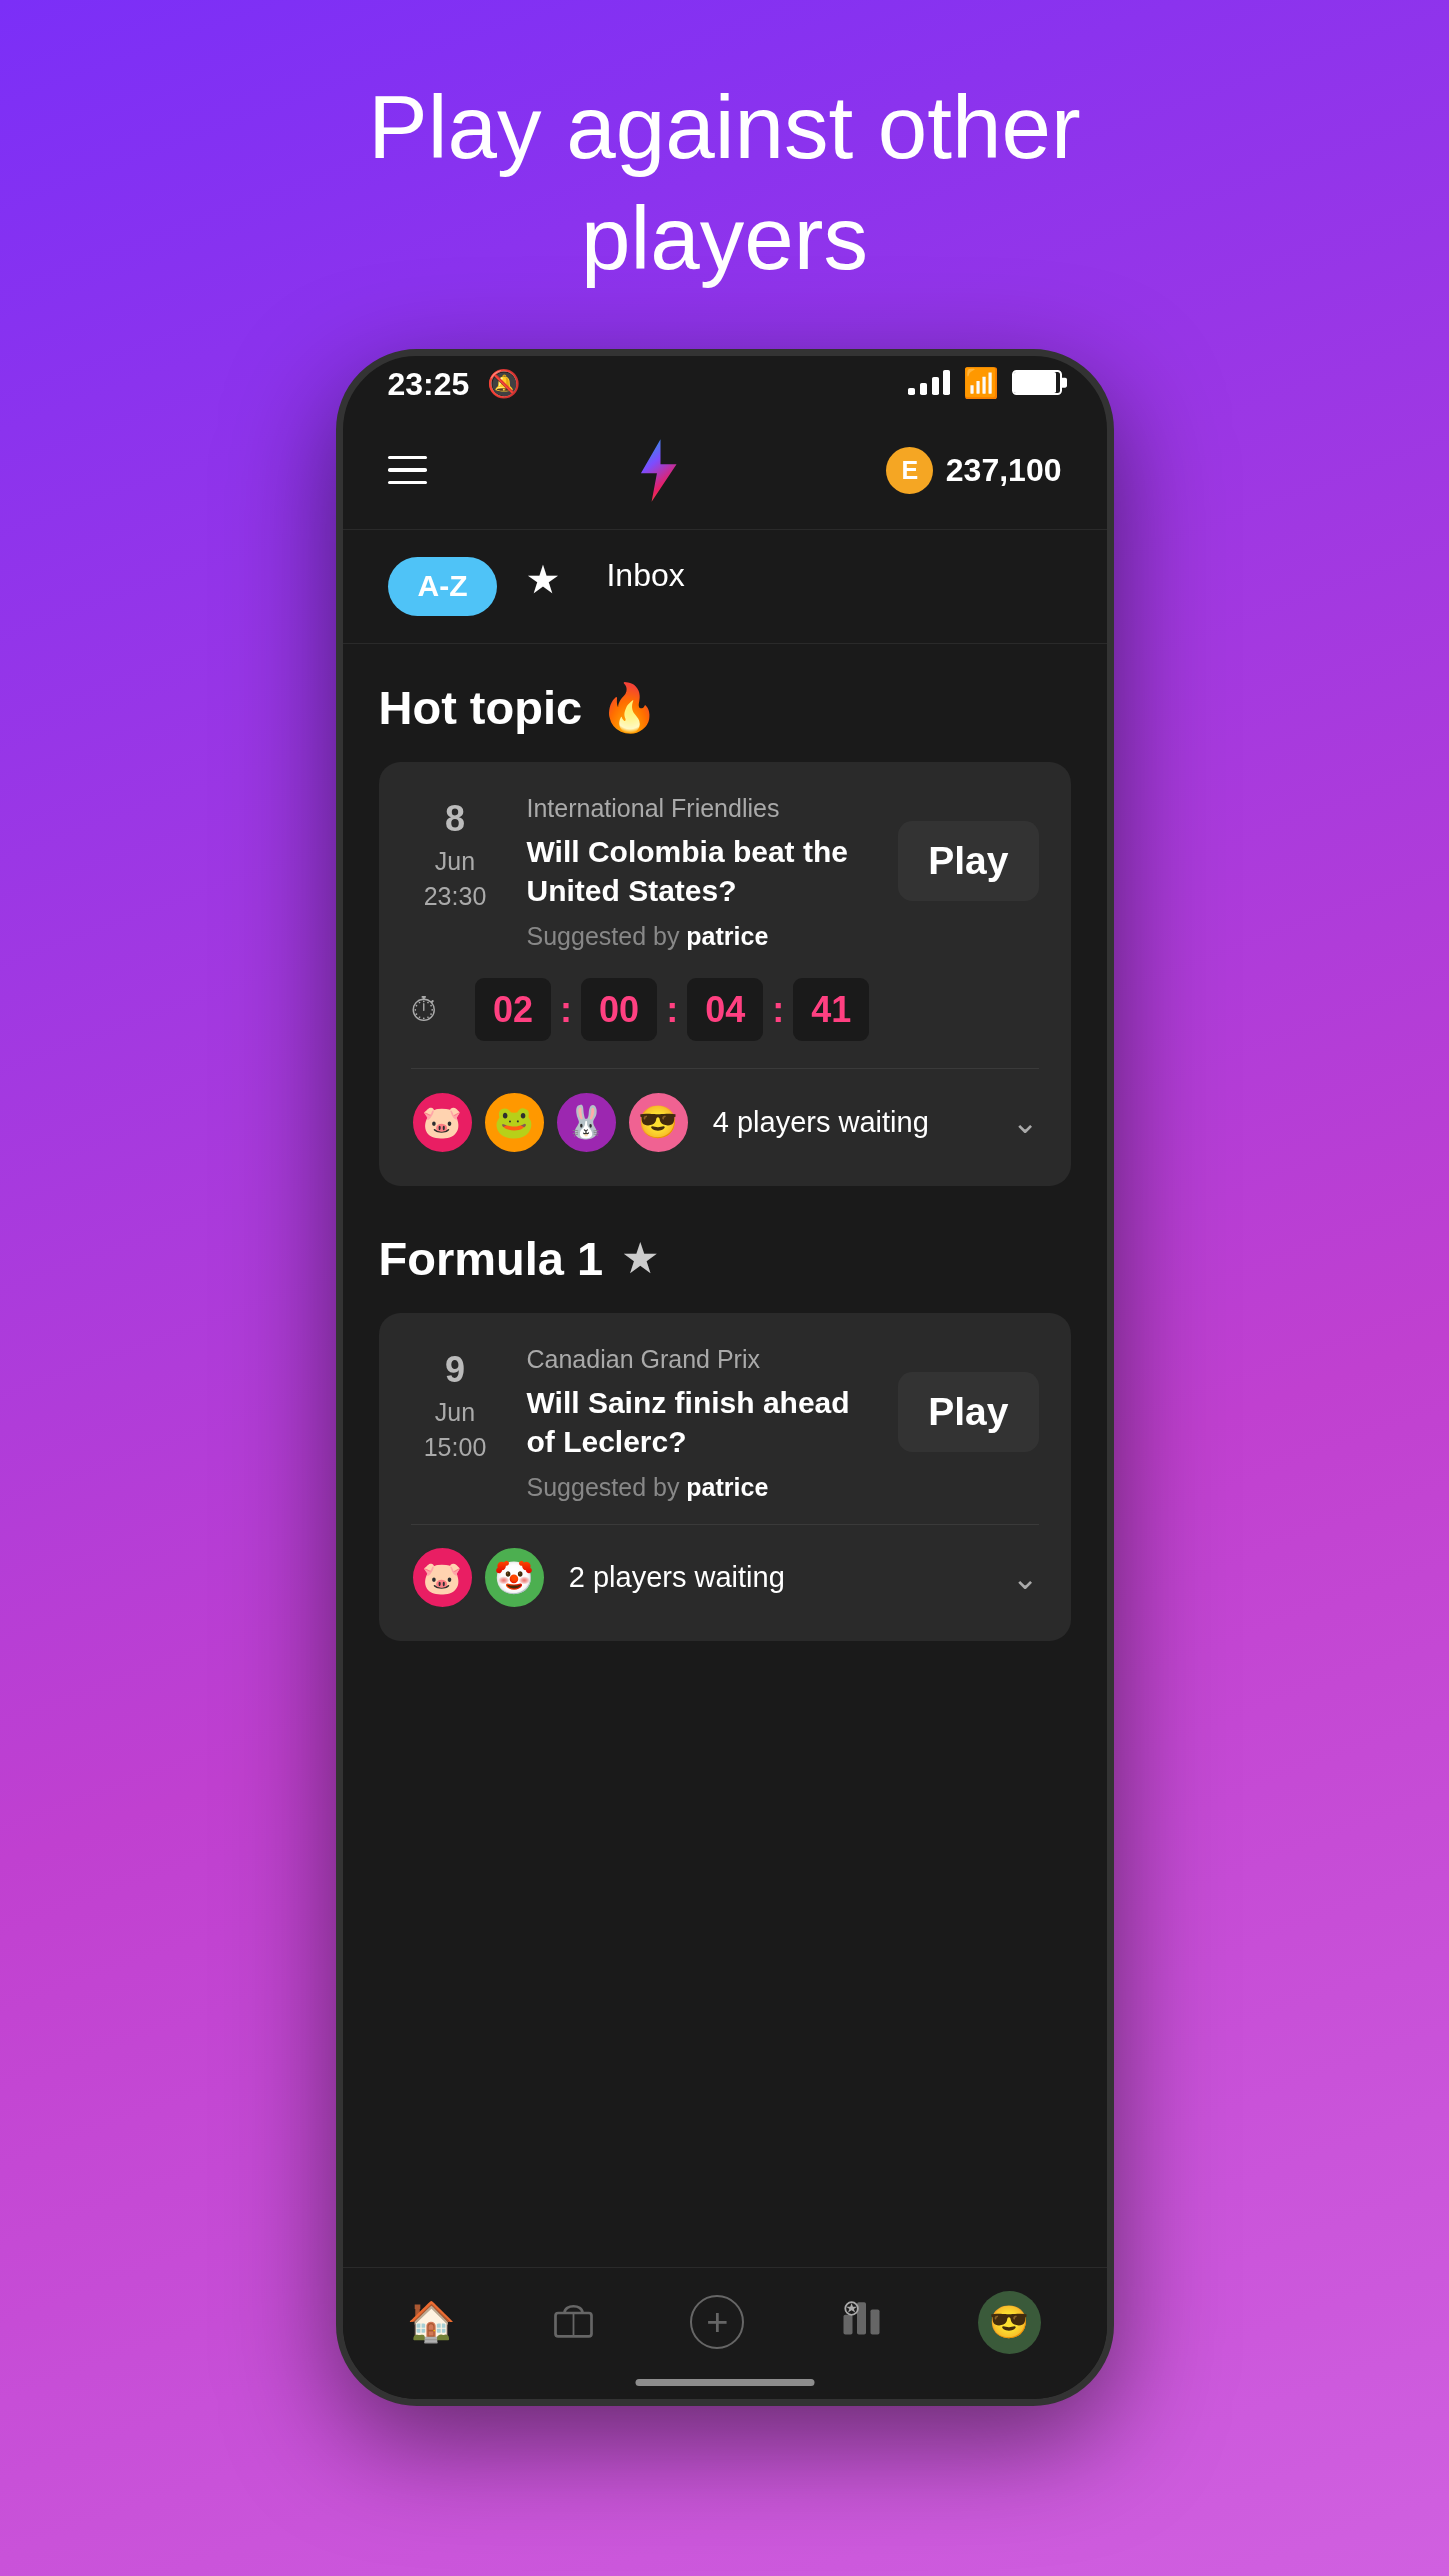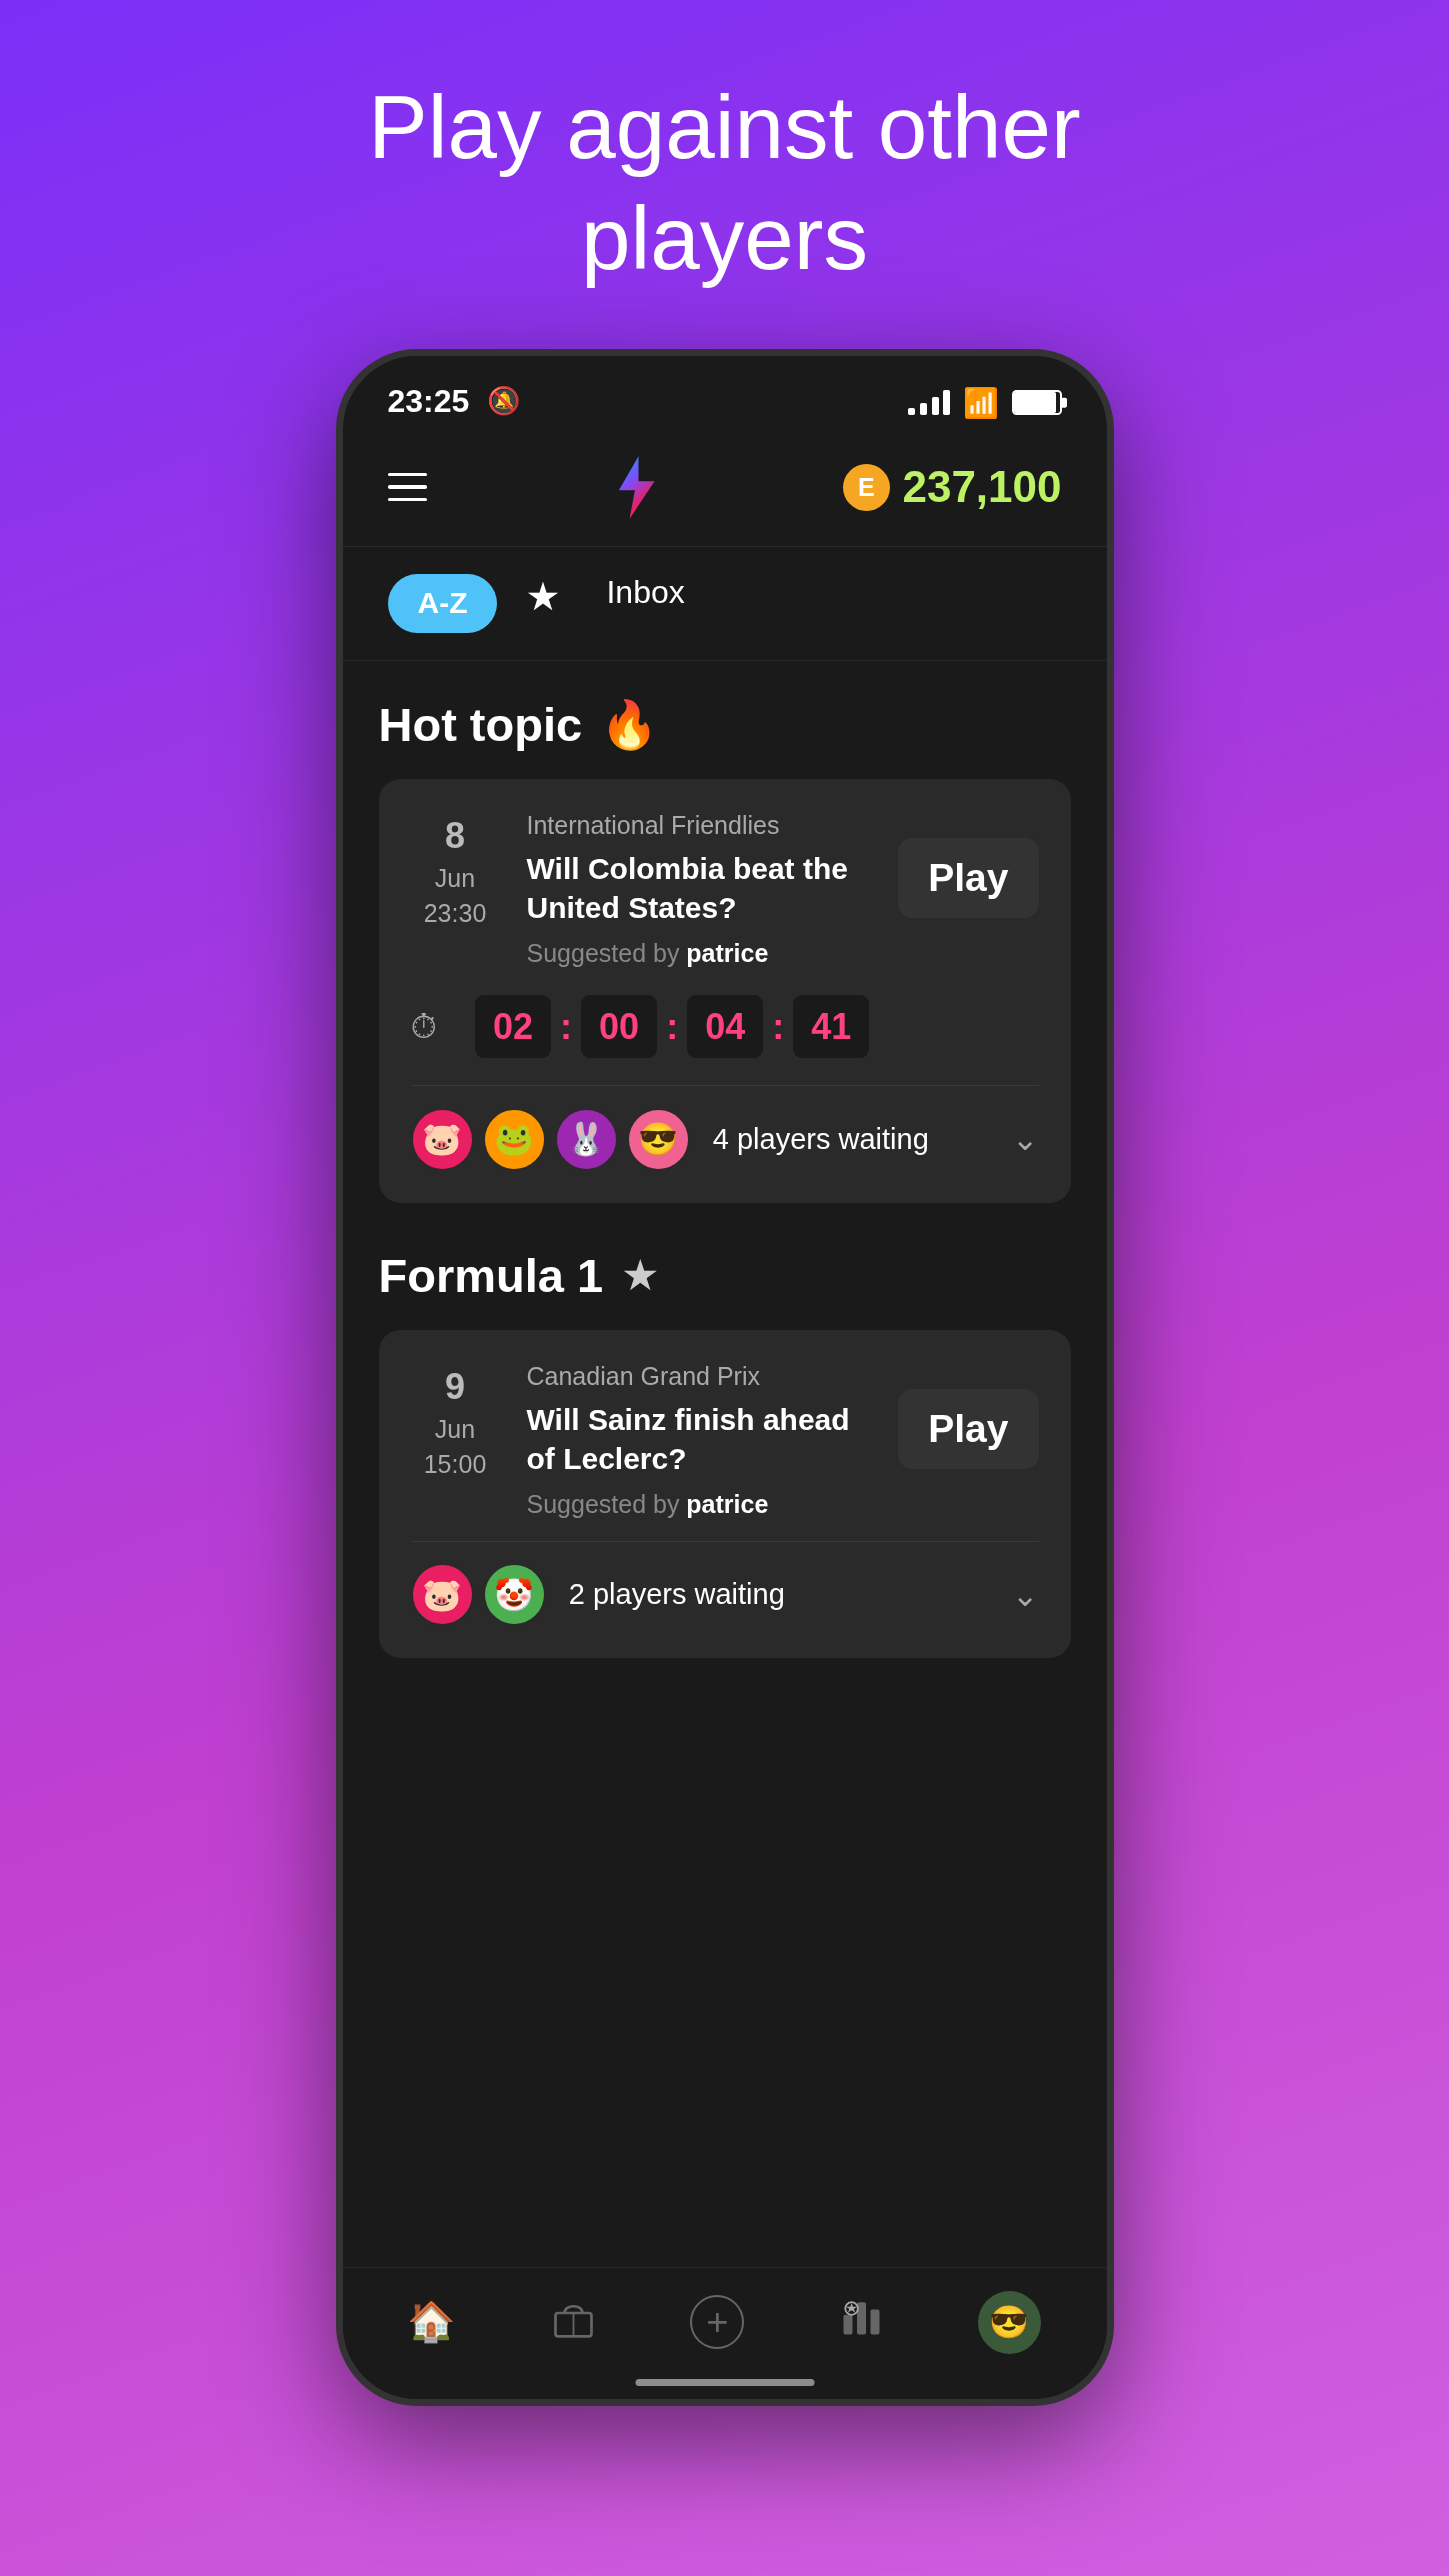--- a/index.html
+++ b/index.html
@@ -46,22 +46,22 @@
       width: 10.7px;
       height: 72px;
       background: #444;
       border-radius: 0 5.4px 5.4px 0;
     }
 
     
     .status-bar {
       display: flex;
       justify-content: space-between;
-      align-items: flex-end;
-      padding: 27px 45px 18px;
+      align-items: flex-start;
+      padding: 10px 45px 18px;
       color: white;
       font-size: 30px;
       font-weight: 600;
     }
 
     .status-time { font-size: 32px; font-weight: 600; }
     .status-icons { display: flex; align-items: center; gap: 12.5px; }
 
     .signal-bars {
       display: flex;
@@ -144,22 +144,22 @@
       border-radius: 50%;
       display: flex;
       align-items: center;
       justify-content: center;
       color: white;
       font-weight: 700;
       font-size: 25px;
     }
 
     .balance-amount {
-      color: #bef264;
-      font-size: 44px;
+      color: #ffffff;
+      font-size: 32px;
       font-weight: 600;
     }
 
     
     .tab-bar {
       display: flex;
       align-items: flex-start;
       padding: 27px 45px;
       gap: 28px;
       border-bottom: 0.9px solid #2a2a2a;

